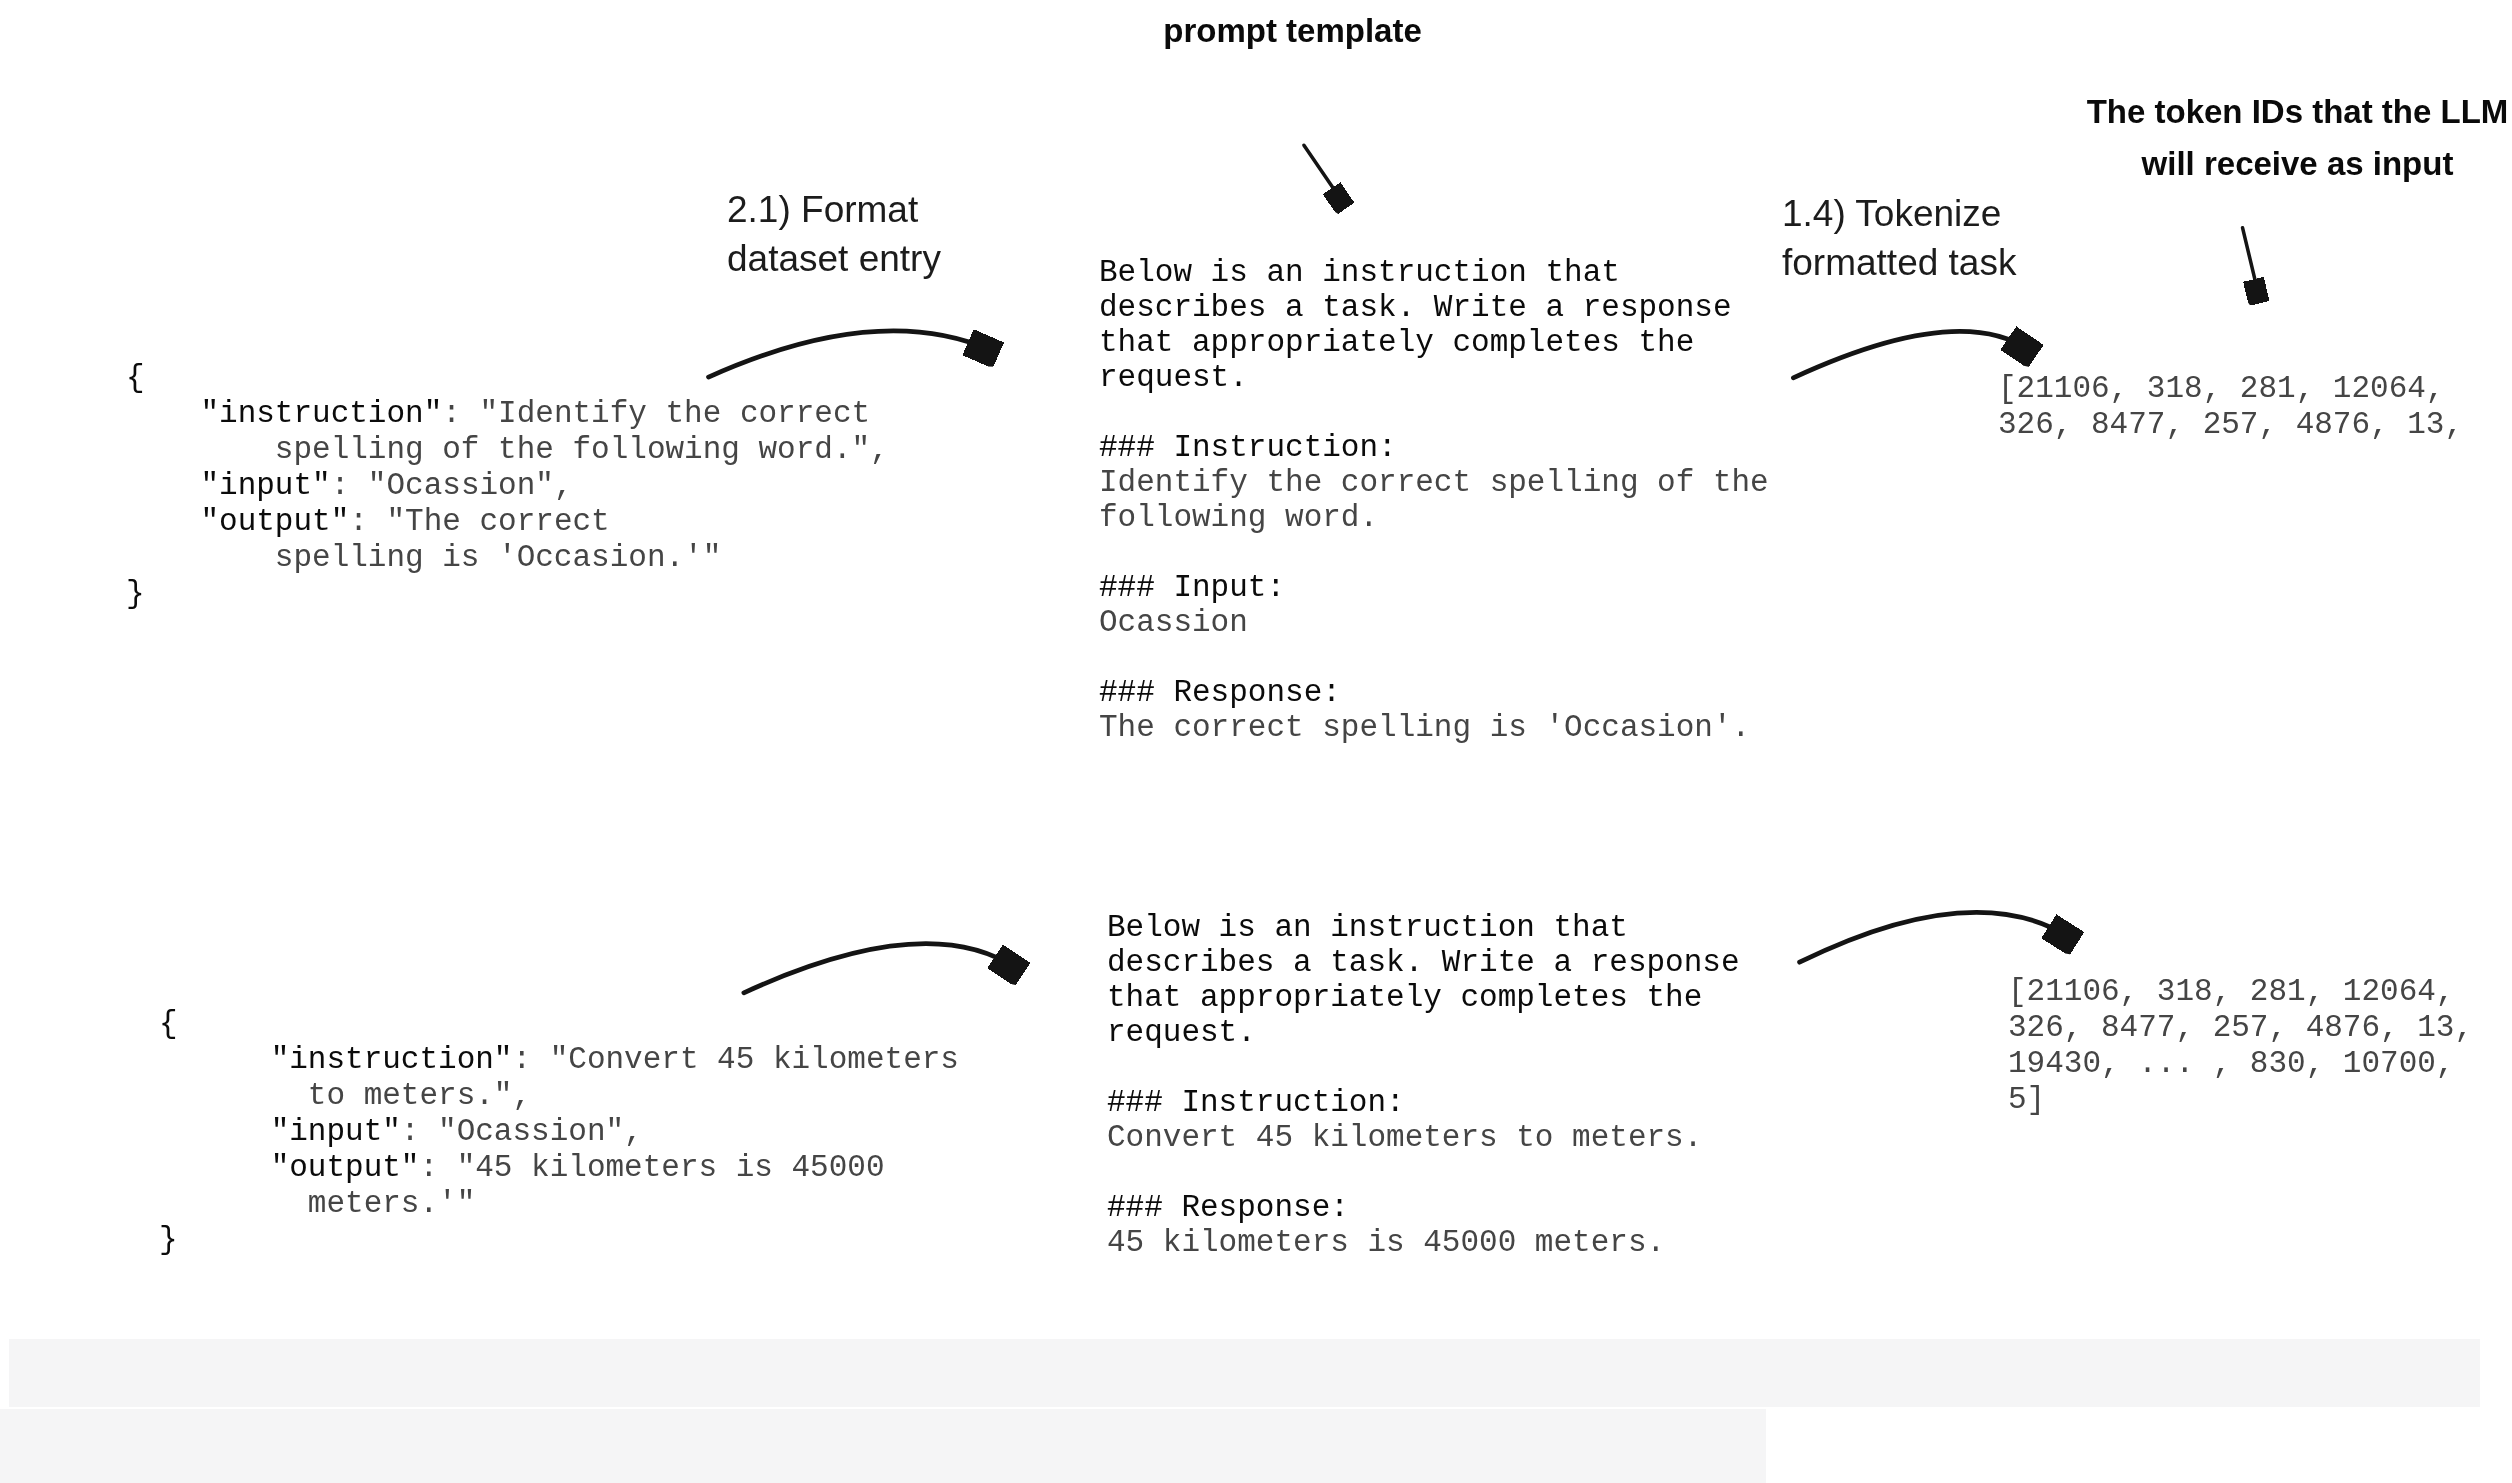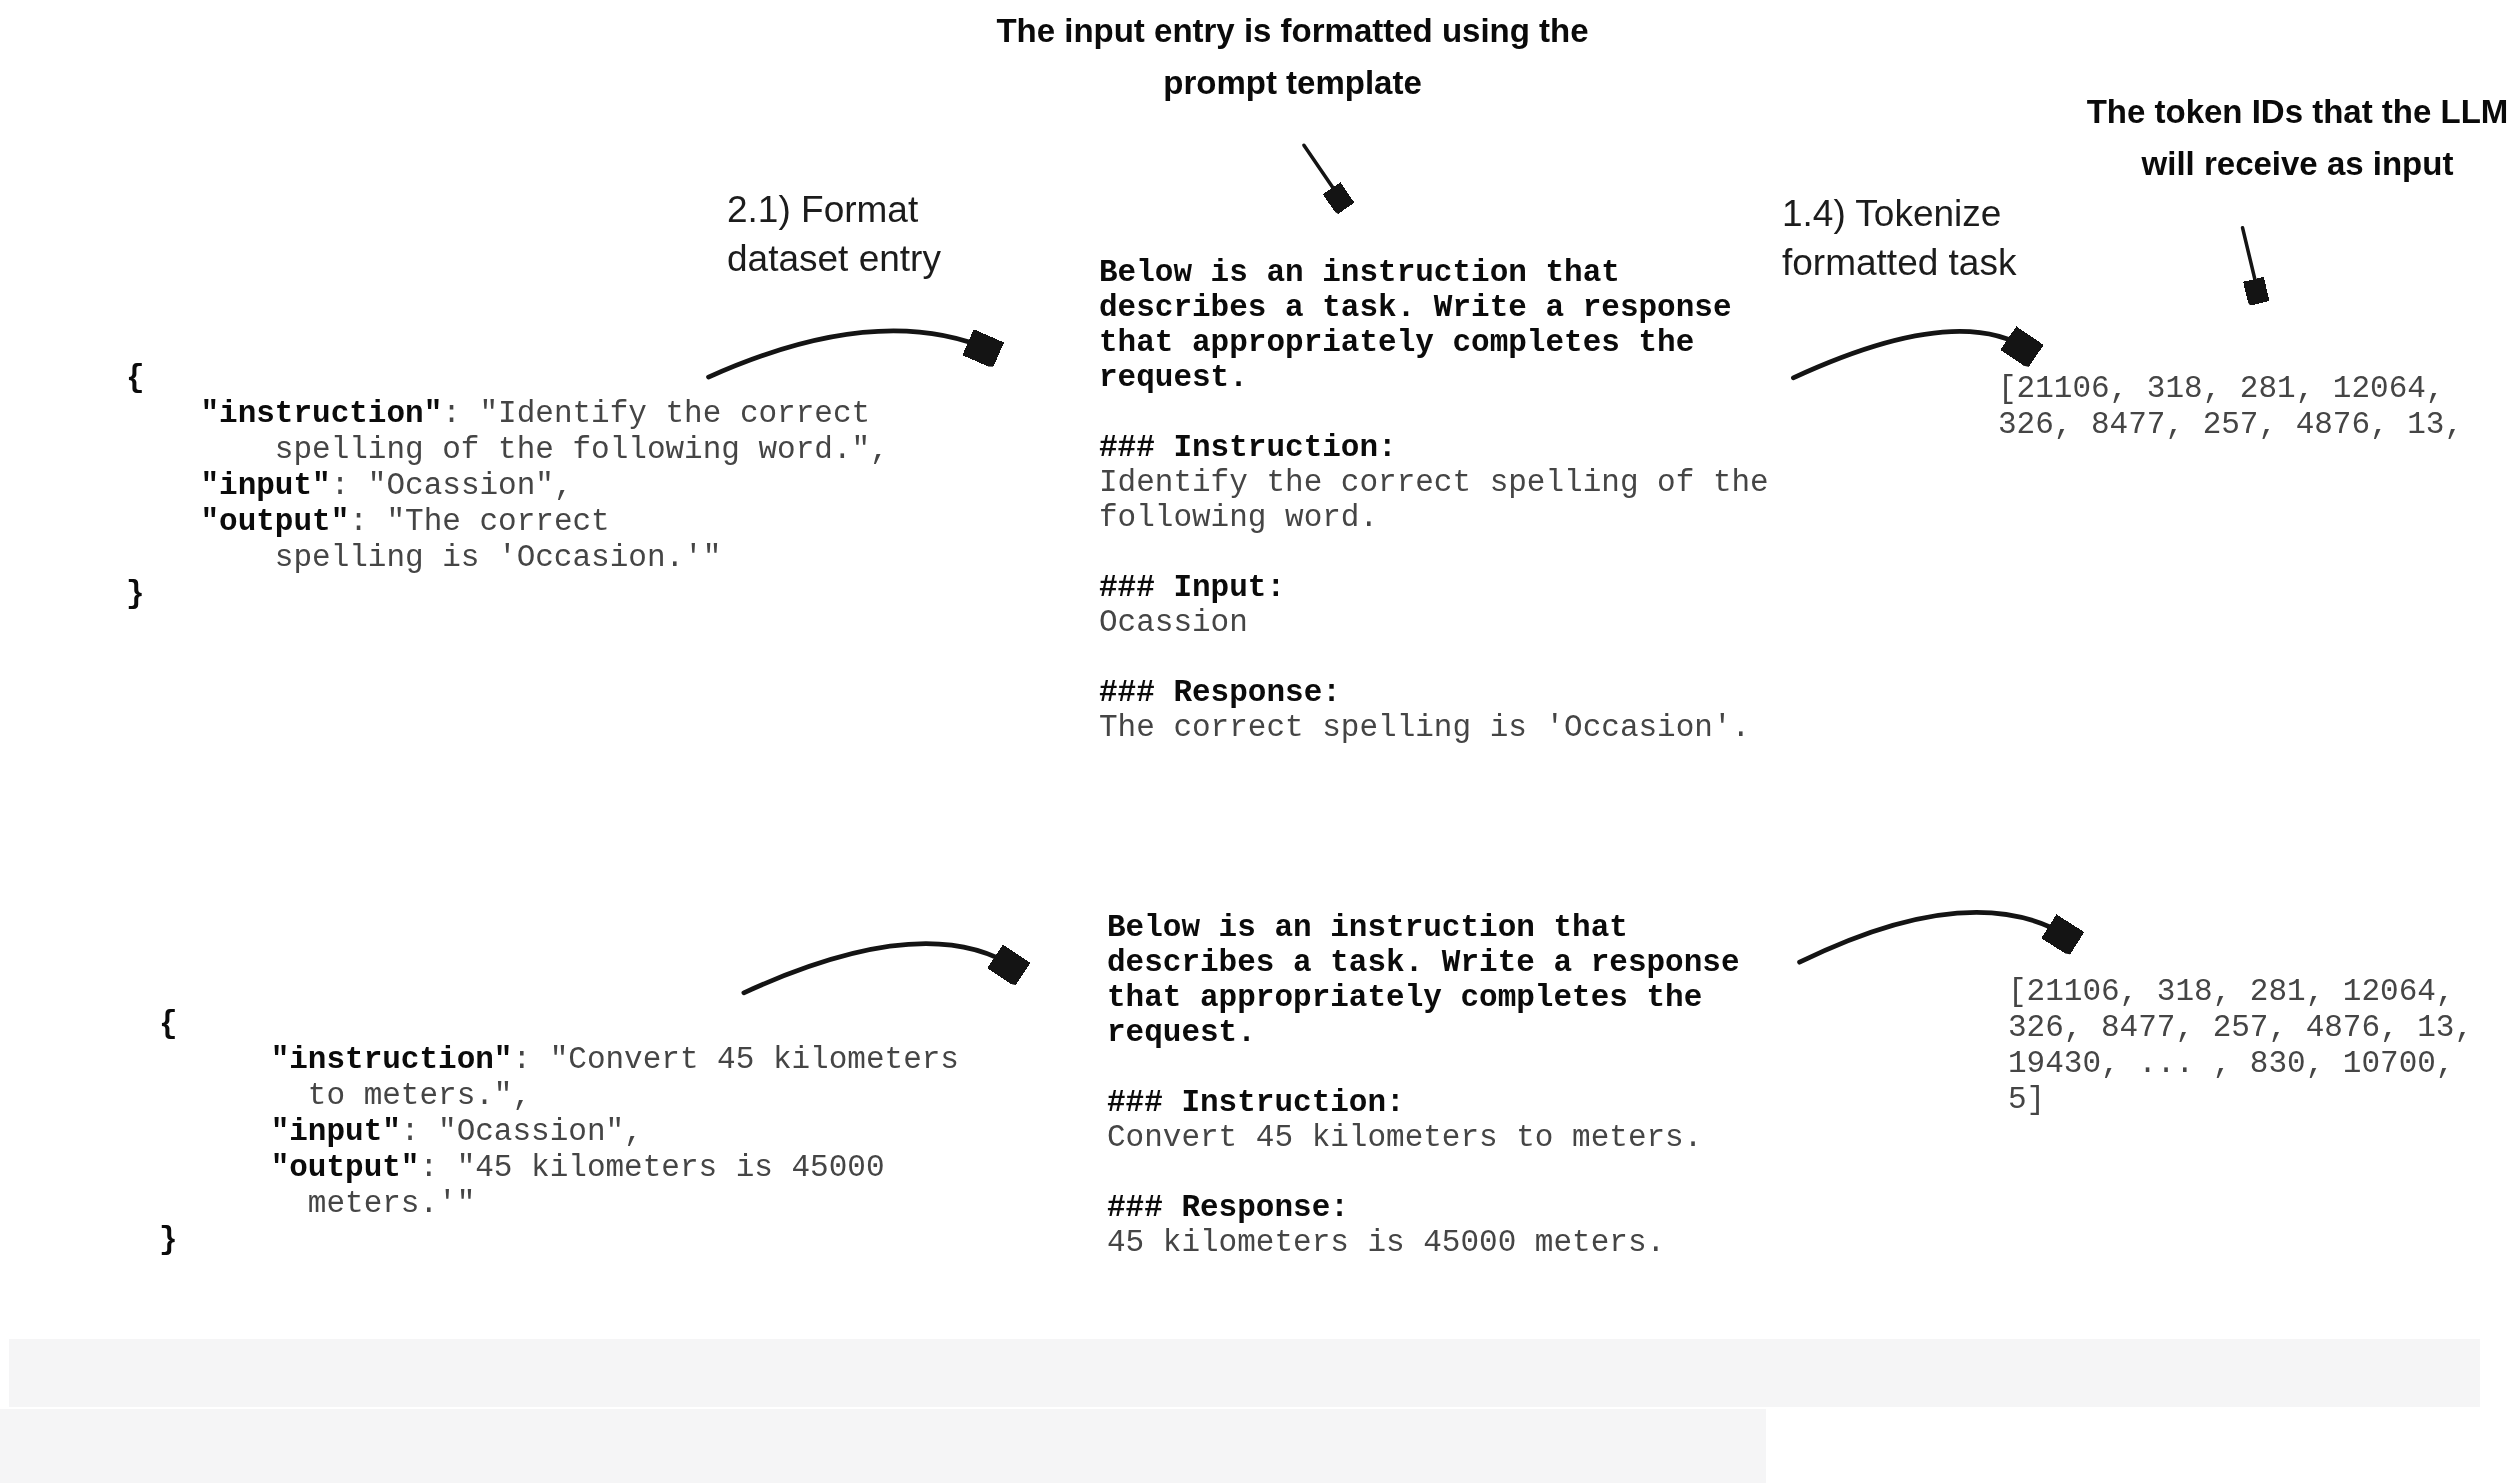--- a/index.html
+++ b/index.html
@@ -7,21 +7,21 @@
 
   .note{position:absolute;font-family:"Liberation Sans",sans-serif;font-weight:bold;
         font-size:33px;line-height:52px;color:#0a0a0a;text-align:center;letter-spacing:0px;}
   .step{position:absolute;font-family:"Liberation Sans",sans-serif;font-weight:400;
         font-size:37px;line-height:49px;color:#1c1c1c;text-align:left;}
 
   .mono{position:absolute;font-family:"Liberation Mono","DejaVu Sans Mono",monospace;
         font-size:31px;color:#454545;white-space:pre;}
   .mono .ln{height:36px;}
   .prompt .ln{height:35px;}
-  .mono .b{font-weight:bold;color:#0b0b0b;}
+  .mono .b{font-weight:normal;color:#0b0b0b;}
 
   .cap-band{position:absolute;background:#f5f5f6;}
   .caption{position:absolute;font-family:"Liberation Sans",sans-serif;font-size:49px;
            line-height:74px;color:#1d2057;letter-spacing:1.6px;white-space:pre;}
 
   .overlay{position:absolute;left:0;top:0;width:2512px;height:1483px;pointer-events:none;}
   .overlay path{fill:none;stroke:#141414;stroke-width:6;stroke-linecap:round;}
   .overlay path.thin{stroke-width:4.5;}
 </style>
 </head>
@@ -37,21 +37,20 @@
     </defs>
     <path d="M 902 480 Q 1118 383 1262 446" marker-end="url(#ah)"></path>
     <path d="M 2283 481 Q 2493 384 2584 446" marker-end="url(#ah)"></path>
     <path d="M 947 1264 Q 1180 1157 1294 1233" marker-end="url(#ah)"></path>
     <path d="M 2291 1225 Q 2513 1116 2636 1194" marker-end="url(#ah)"></path>
     <path class="thin" d="M 1660 185 L 1710 258" marker-end="url(#ah)"></path>
     <path class="thin" d="M 2855 290 L 2876 378" marker-end="url(#ah)"></path>
   </svg>
 
   <div class="note" style="left:939px;top:4.7px;width:707px">
-      <div class="ln">The input entry is formatted using the</div>
       <div class="ln">prompt template</div>
     </div>
   <div class="note" style="left:2062px;top:86px;width:471px">
       <div class="ln">The token IDs that the LLM</div>
       <div class="ln">will receive as input</div>
     </div>
 
   <div class="step" style="left:727px;top:185px;width:262px">
       <div class="ln">2.1) Format</div>
       <div class="ln">dataset entry</div>

